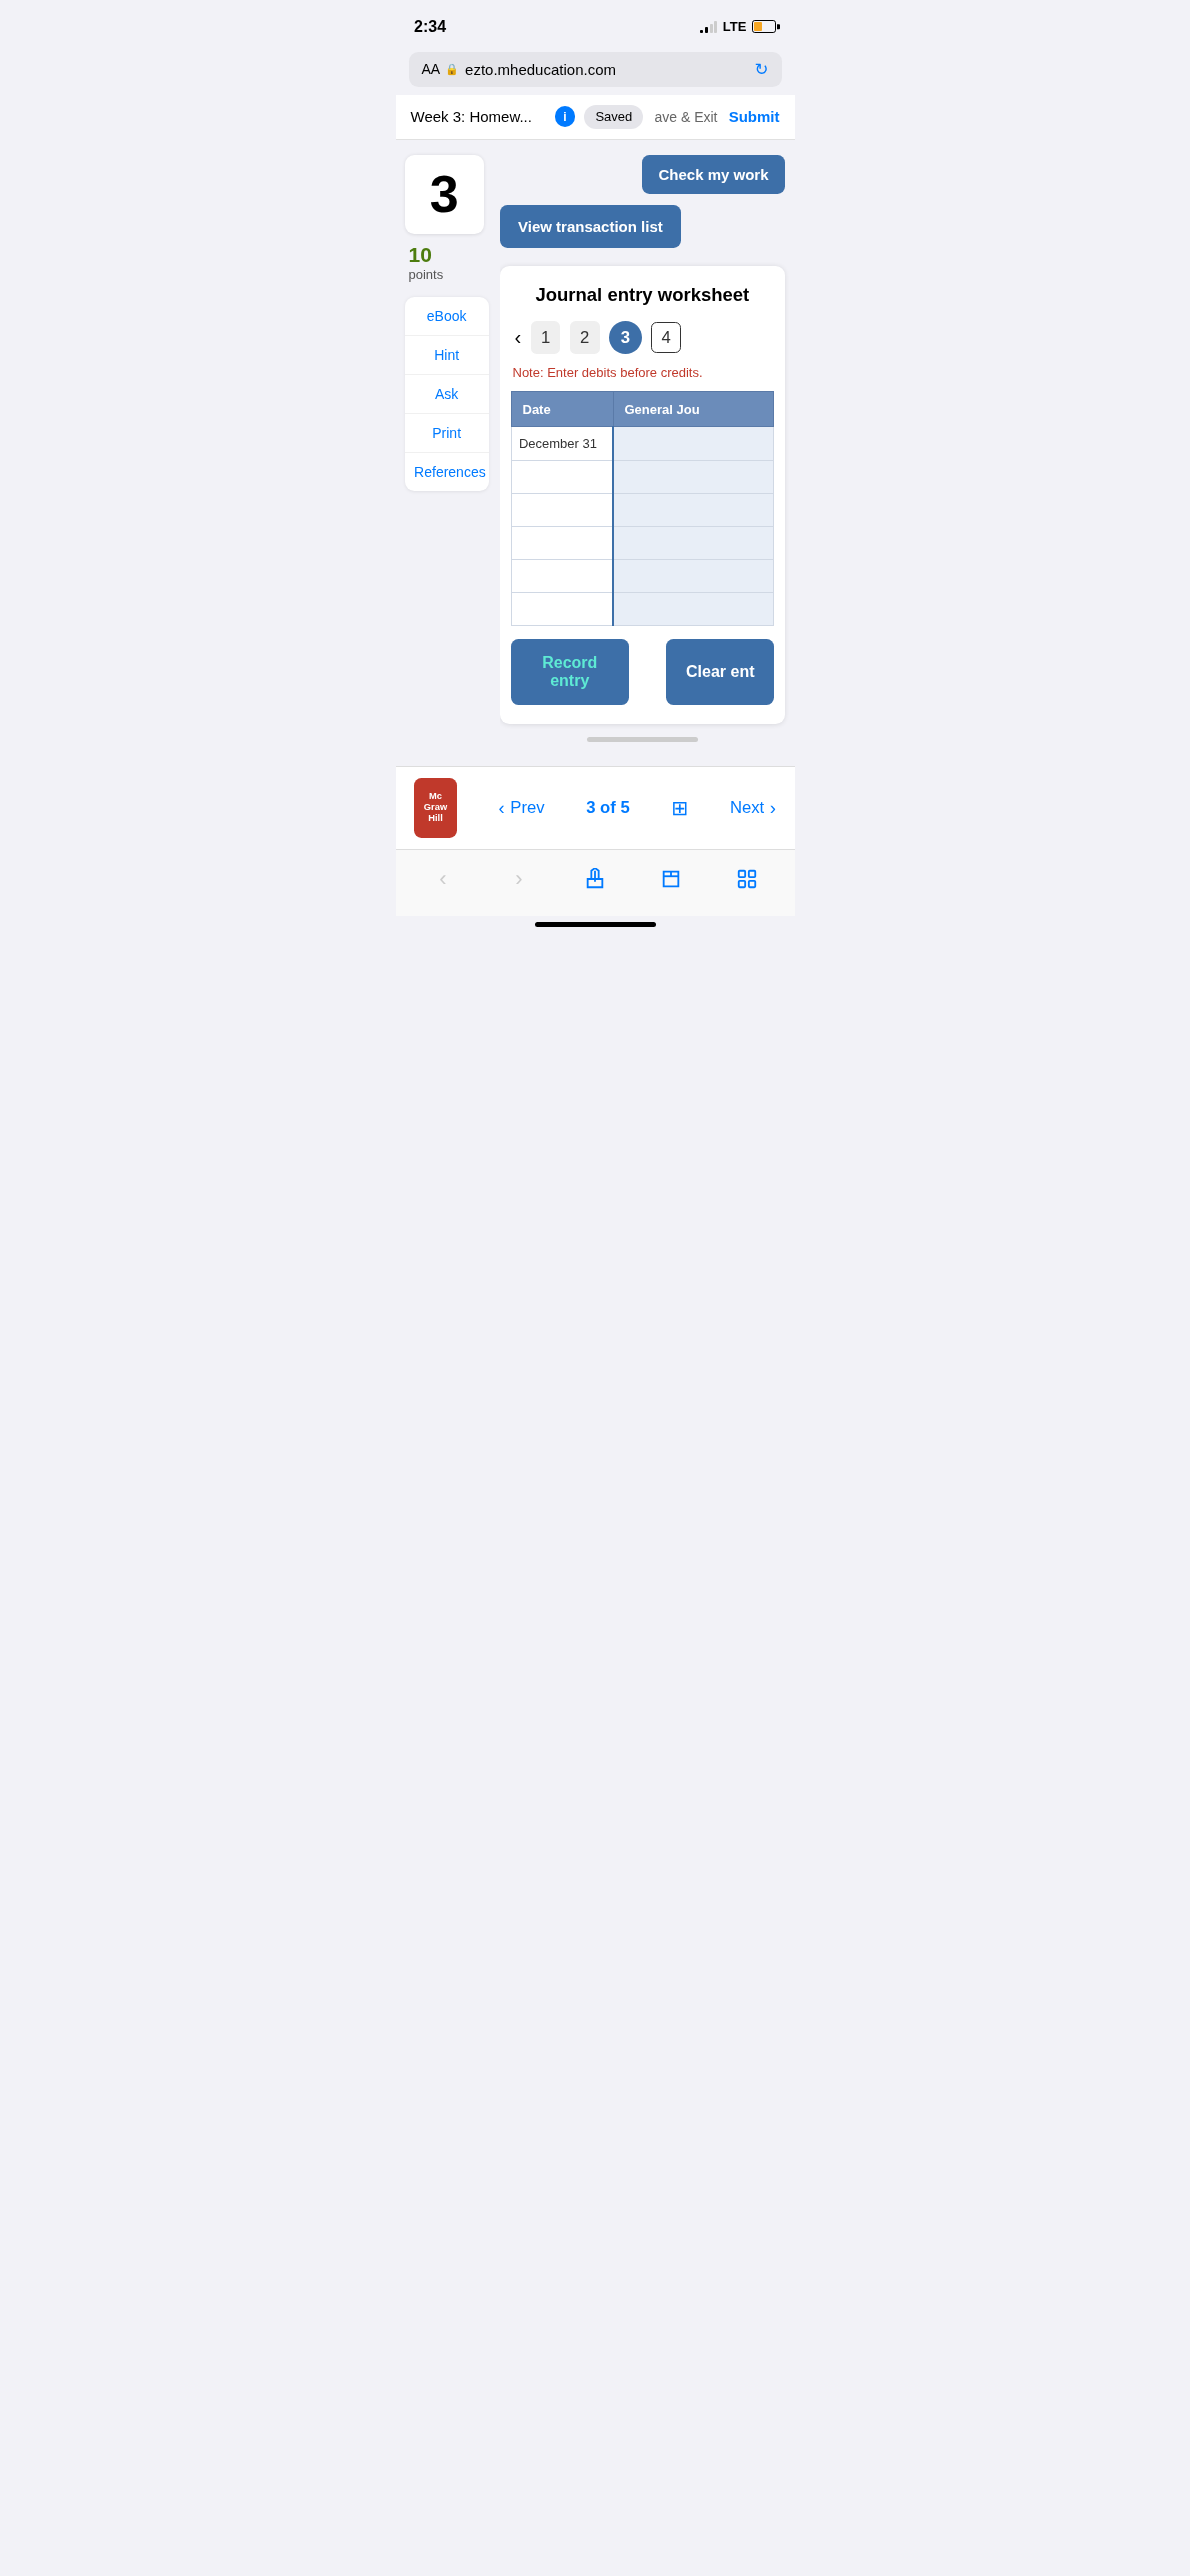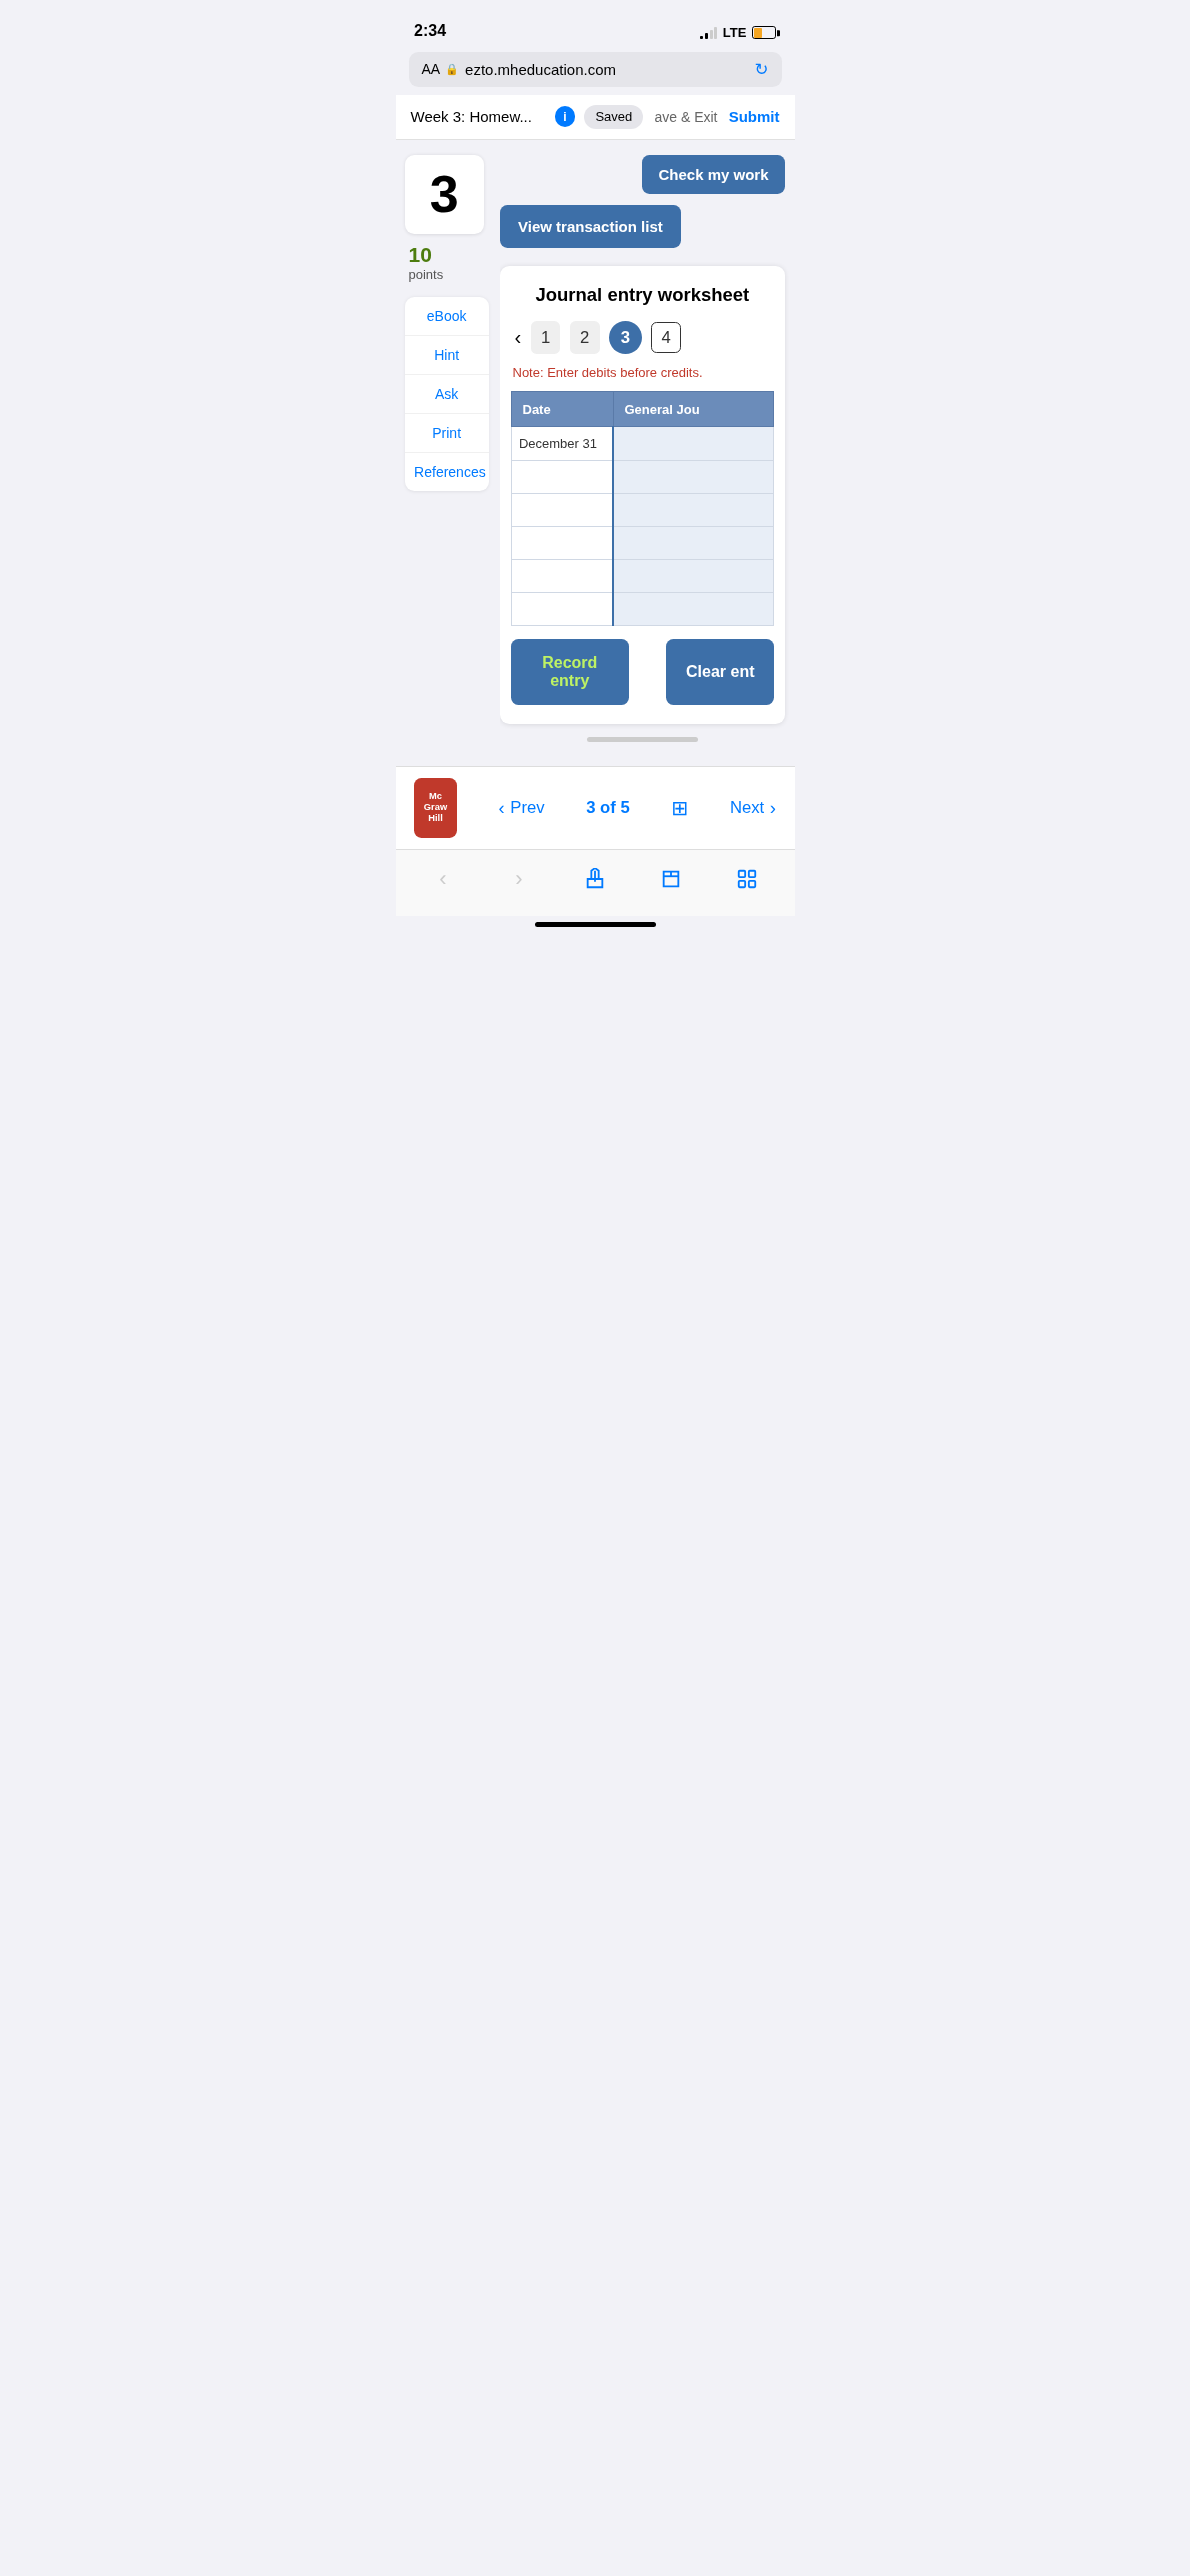--- a/index.html
+++ b/index.html
@@ -13,21 +13,21 @@
       min-height: 859px;
       overflow-x: hidden;
       position: relative;
     }
 
     
     .status-bar {
       background: #f2f2f7;
       display: flex;
       justify-content: space-between;
-      align-items: flex-end;
+      align-items: center;
       padding: 13px 18.5px 5.6px 18.5px;
       height: 46px;
     }
     .status-time {
       font-size: 16px;
       font-weight: 600;
       color: #000;
     }
     .status-icons {
       display: flex;
@@ -377,21 +377,21 @@
     }
 
     
     .action-buttons {
       display: flex;
       gap: 9.3px;
       padding: 0 11px 18.5px;
     }
     .record-btn {
       background: #3d6fa8;
-      color: #bef264;
+      color: #5eead4;
       border: none;
       border-radius: 7.4px;
       padding: 15px 22px;
       font-size: 16px;
       font-weight: 600;
       cursor: pointer;
       flex: 1;
     }
     .clear-btn {
       background: #3d6fa8;

